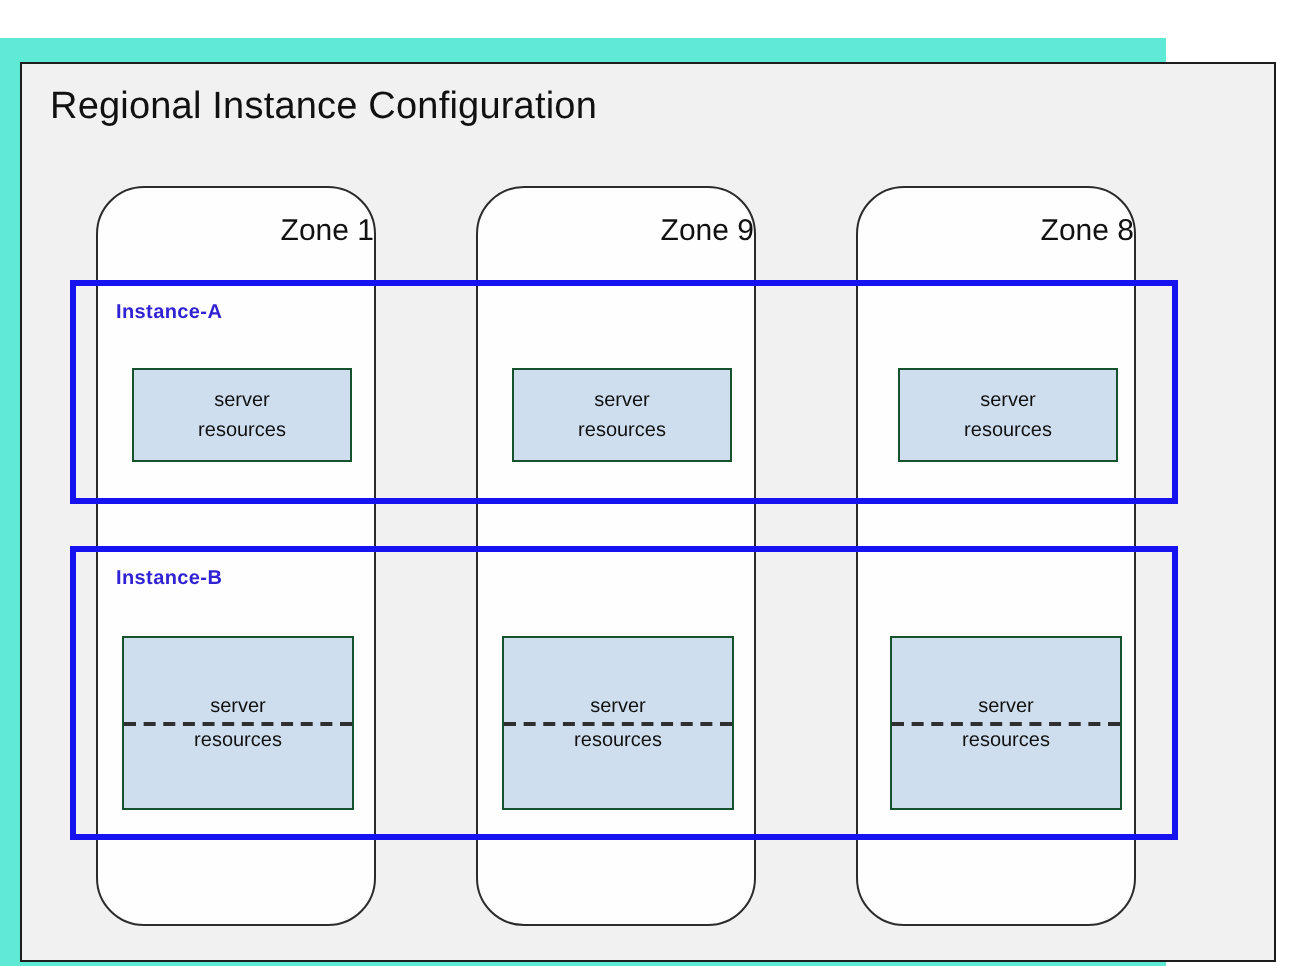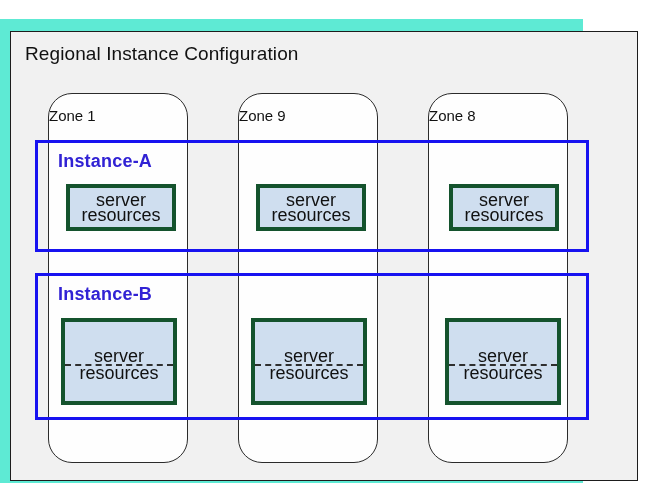--- a/index.html
+++ b/index.html
@@ -52,53 +52,53 @@
     box-sizing: border-box;
   }
   .zone-col.z1 { left: 48px; }
   .zone-col.z2 { left: 238px; }
   .zone-col.z3 { left: 428px; }
   .zone-label {
     position: absolute;
     top: 13px;
     left: 0;
     width: 100%;
-    text-align: left;
+    text-align: right;
     font-size: 15px;
     color: #111111;
   }
   
   .instance-band {
     position: absolute;
     left: 35px;
     width: 554px;
     border: 3px solid #1712f0;
     box-sizing: border-box;
     background: transparent;
   }
   .instance-band.band-a { top: 121px; height: 112px; }
   .instance-band.band-b { top: 254px; height: 147px; }
   .instance-label {
     position: absolute;
     left: 20px;
     top: 8px;
-    font-size: 18px;
+    font-size: 10px;
     font-weight: bold;
     color: #3122d4;
     letter-spacing: 0.2px;
     white-space: nowrap;
   }
   
   .res-box {
     position: absolute;
     background: #cfdeef;
-    border: 4px solid #14532d;
+    border: 1px solid #14532d;
     box-sizing: border-box;
     color: #111111;
-    font-size: 18px;
+    font-size: 10px;
     line-height: 15px;
     text-align: center;
   }
   
   .res-box.type-a {
     width: 110px;
     height: 47px;
     top: 165px;
     display: flex;
     flex-direction: column;

